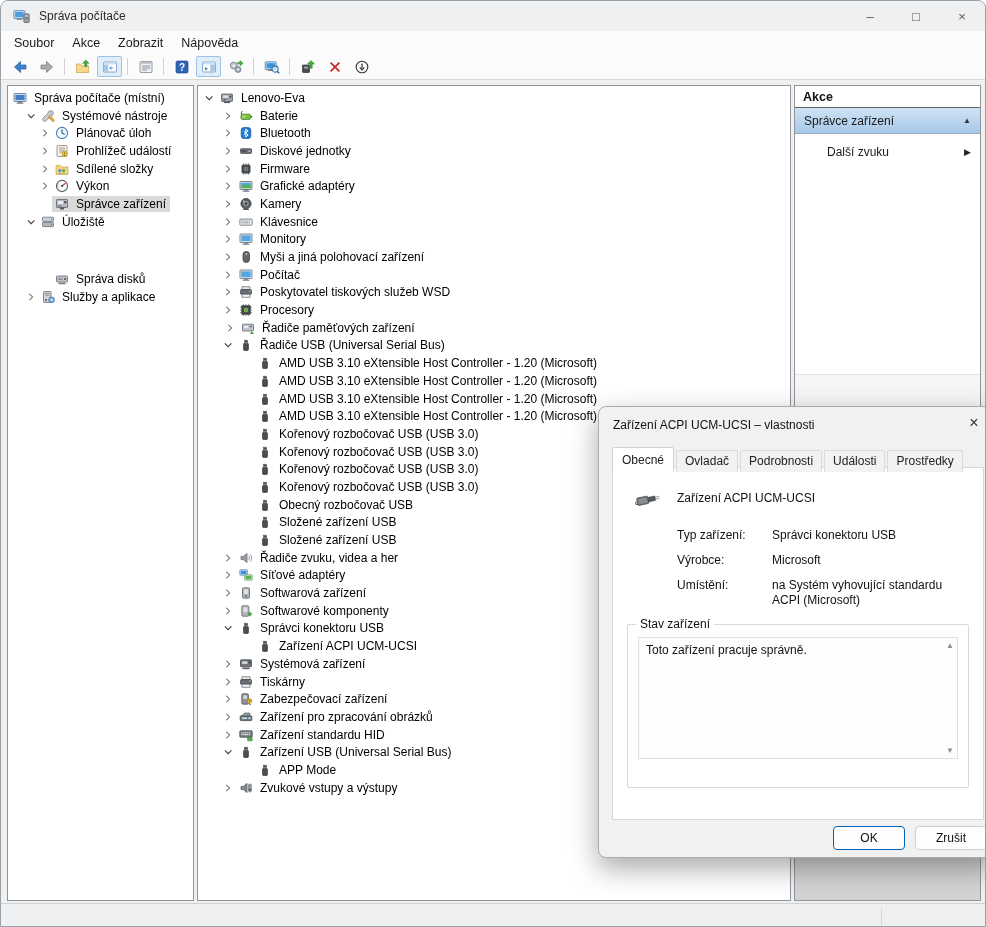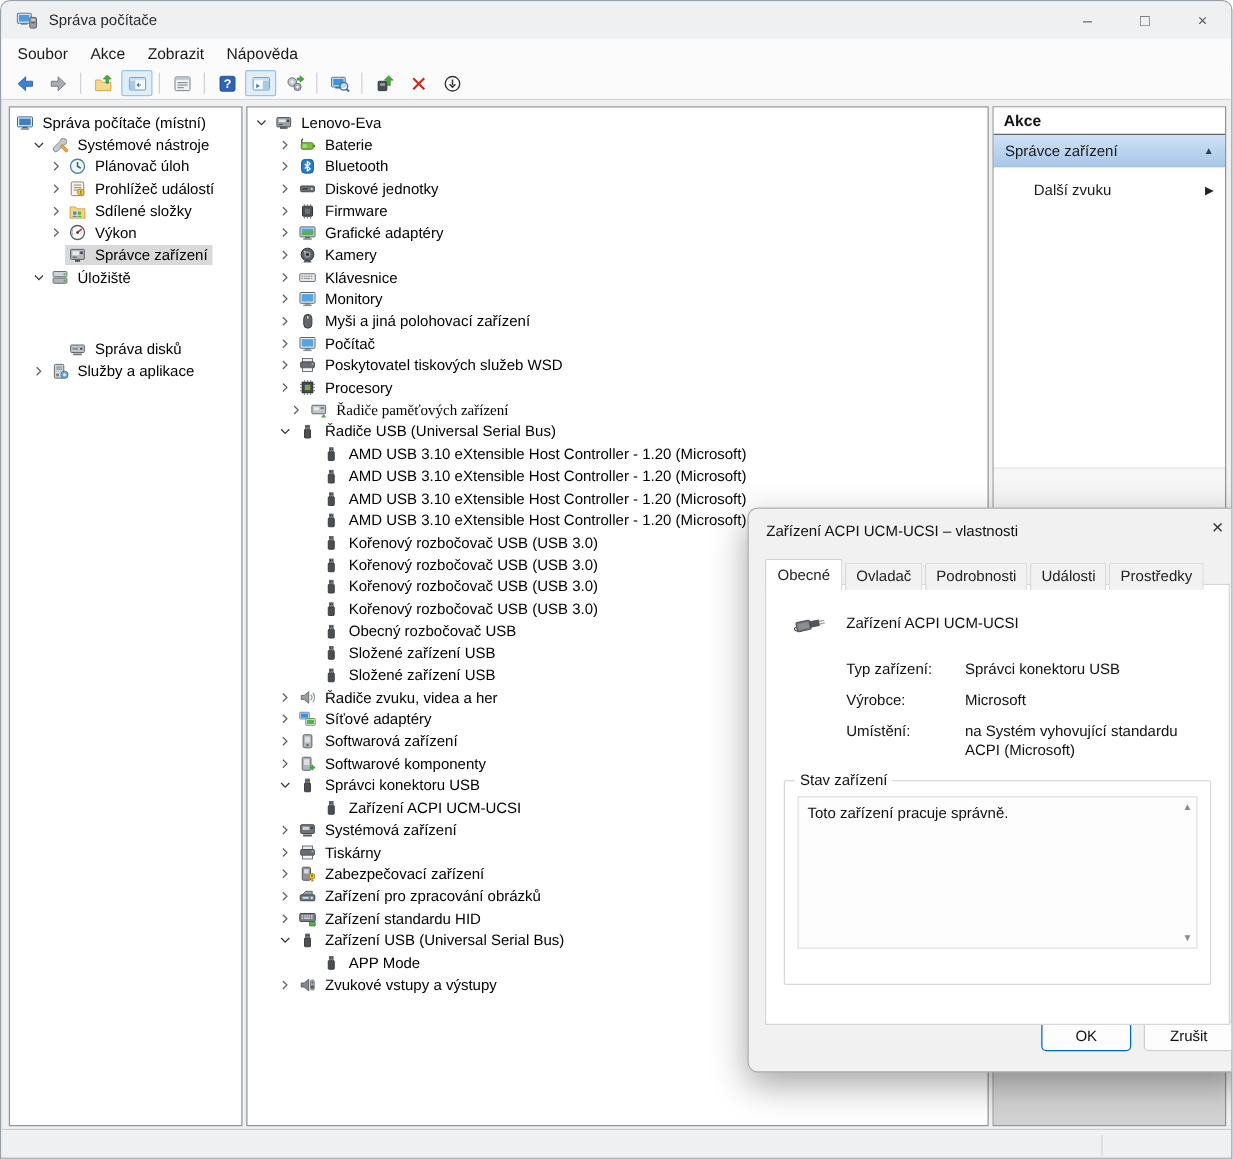--- a/index.html
+++ b/index.html
@@ -74,21 +74,21 @@
   .fvalue{width:216px;}
   .groupbox{position:relative;border:1px solid #d9d9d9;border-radius:2px;height:164px;
     margin:16px 2px 0;box-sizing:border-box;}
   .legend{position:absolute;top:-8px;left:8px;background:#fff;padding:0 4px;font-size:12px;color:#111;}
   .status-box{position:absolute;left:10px;right:10px;top:12px;height:122px;background:#fdfdfd;
     border:1px solid #e0e0e0;box-sizing:border-box;}
   .status-text{padding:5px 22px 0 7px;font-size:12px;color:#111;}
   .scroll-up,.scroll-down{position:absolute;right:3px;font-size:8px;color:#8d8d8d;}
   .scroll-up{top:3px;}
   .scroll-down{bottom:3px;}
-  .dlg-buttons{position:absolute;right:10px;bottom:16px;display:flex;gap:10px;}
+  .dlg-buttons{position:absolute;right:10px;bottom:7px;display:flex;gap:10px;}
   .dbtn{width:72px;height:24px;background:#fdfdfd;border:1px solid #d0d0d0;border-radius:4px;
     font-size:12px;color:#111;display:flex;align-items:center;justify-content:center;box-sizing:border-box;}
   .dbtn.default{border-color:#0067c0;}
 </style>
 </head>
 <body>
 
 <div class="win">
   <div class="titlebar">
     <span class="title-icon">
@@ -620,21 +620,21 @@
             <span class="ticon">
               <svg viewBox="0 0 14 14" width="14" height="14">
                 <rect x="2.8" y="2.8" width="8.4" height="8.4" fill="#41464c" stroke="#24282c" stroke-width="0.8"></rect>
                 <rect x="4.8" y="4.8" width="4.4" height="4.4" fill="#6ea84f"></rect>
                 <path d="M4.5 1 v1.6 M7 1 v1.6 M9.5 1 v1.6 M4.5 11.4 v1.6 M7 11.4 v1.6 M9.5 11.4 v1.6 M1 4.5 h1.6 M1 7 h1.6 M1 9.5 h1.6 M11.4 4.5 h1.6 M11.4 7 h1.6 M11.4 9.5 h1.6" stroke="#7e848a" stroke-width="0.9"></path>
               </svg>
             </span>
             <span class="tlabel">Procesory</span>
           </span>
         </div>
-        <div class="trow" style="padding-left: 30px; font-family: Liberation Serif, serif;">
+        <div class="trow" style="padding-left: 23px;">
           <span class="chev">
             <svg viewBox="0 0 14 14" width="12" height="12">
               <polyline points="5,3.2 8.8,7 5,10.8" fill="none" stroke="#646464" stroke-width="1.2"></polyline>
             </svg>
           </span>
           <span class="twrap">
             <span class="ticon">
               <svg viewBox="0 0 14 14" width="14" height="14">
                 <rect x="1.5" y="3.2" width="11" height="6.8" rx="0.7" fill="#bfc5cb" stroke="#62686e" stroke-width="0.8"></rect>
                 <rect x="3" y="4.8" width="4.2" height="2.4" fill="#e9ecef"></rect>

